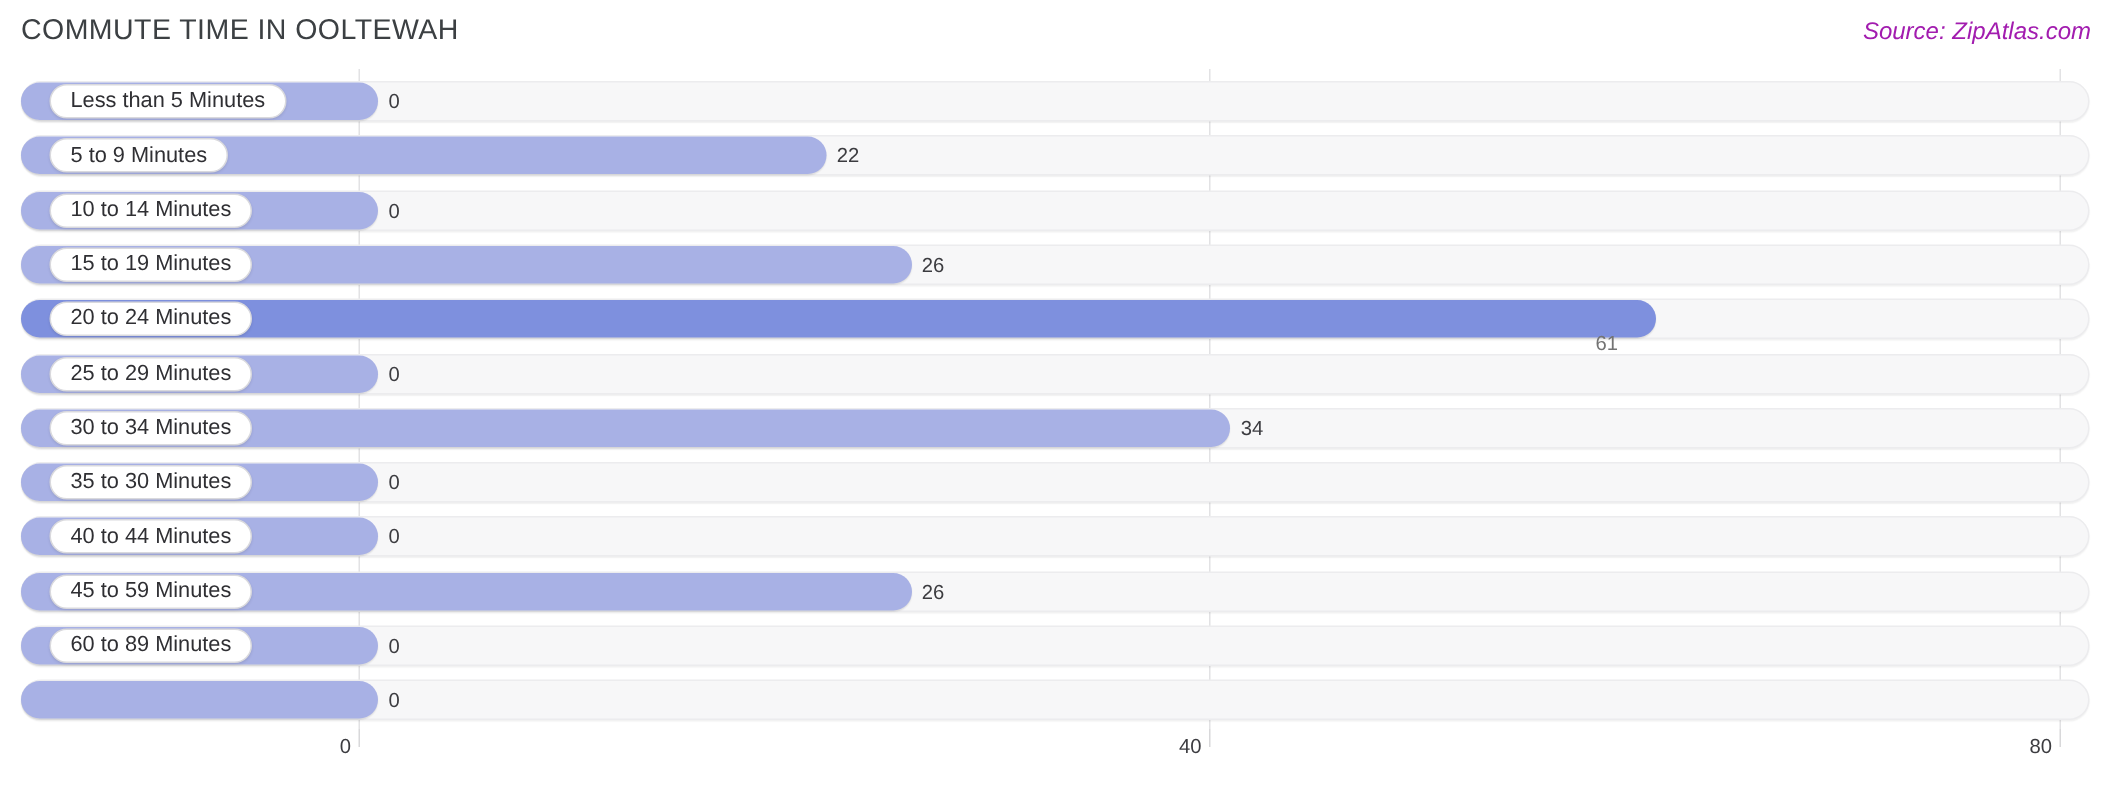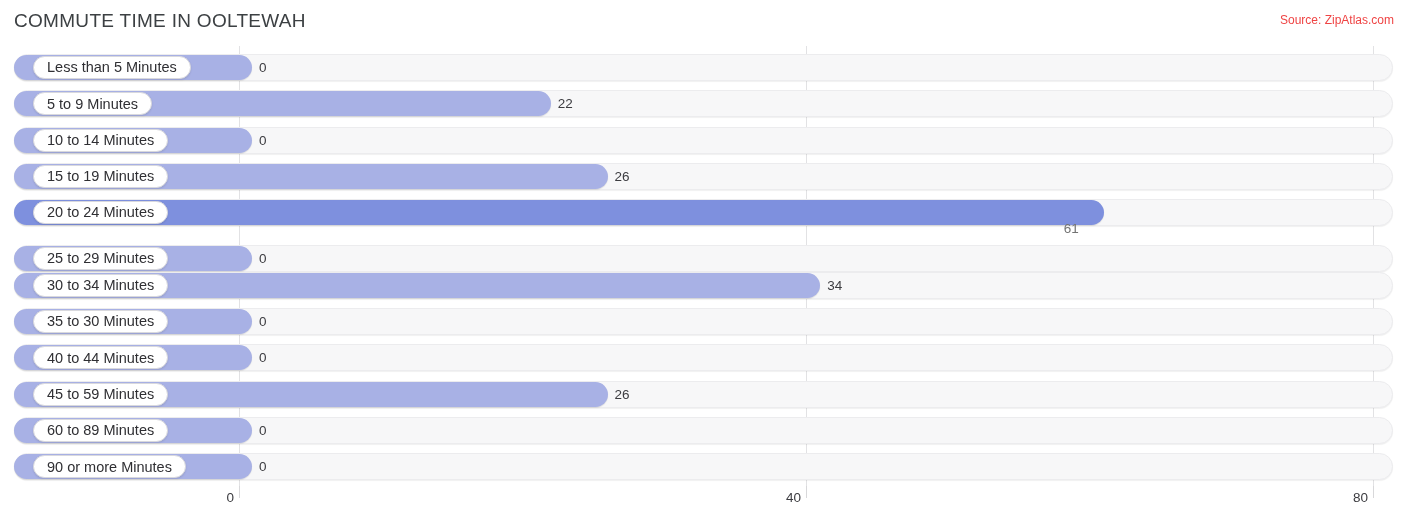--- a/index.html
+++ b/index.html
@@ -28,22 +28,23 @@
     left: 14px; top: 10px;
     font-size: 19px;
     font-weight: 400;
     letter-spacing: 0.3px;
     color: #3c4043;
     white-space: nowrap;
   }
   #source-label {
     position: absolute;
     right: 12px; top: 13px;
-    font-size: 12px;
-    color: #ef4444;
+    font-size: 16px;
+    font-style: italic;
+    color: #a21caf;
     white-space: nowrap;
   }
 
   
   #plot {
     position: absolute;
     left: 0; top: 46px;
     width: 1406px;
     height: 440px;
   }
@@ -200,21 +201,21 @@
           <div class="value-out" style="left: 600.55px;">26</div>
         </div>
         <div class="row" style="top: 153.2px;">
           <div class="track"></div>
           <div class="bar highlight" style="width: 1089.67px;"></div>
           <div class="pill">
             <span class="pill-label">20 to 24 Minutes</span>
           </div>
           <div class="value-in" style="left: 1049.67px;">61</div>
         </div>
-        <div class="row" style="top: 189.5px; margin-top: 9px;">
+        <div class="row" style="top: 189.5px;">
           <div class="track"></div>
           <div class="bar" style="width: 238px;"></div>
           <div class="pill">
             <span class="pill-label">25 to 29 Minutes</span>
           </div>
           <div class="value-out" style="left: 245px;">0</div>
         </div>
         <div class="row" style="top: 225.8px;">
           <div class="track"></div>
           <div class="bar" style="width: 806.175px;"></div>
@@ -251,23 +252,20 @@
           <div class="track"></div>
           <div class="bar" style="width: 238px;"></div>
           <div class="pill">
             <span class="pill-label">60 to 89 Minutes</span>
           </div>
           <div class="value-out" style="left: 245px;">0</div>
         </div>
         <div class="row" style="top: 407.3px;">
           <div class="track"></div>
           <div class="bar" style="width: 238px;"></div>
-          <div class="pill">
-            <span class="pill-label">90 or more Minutes</span>
-          </div>
           <div class="value-out" style="left: 245px;">0</div>
         </div>
       </div>
   </div>
 
   <div id="axis">
       <div class="tick-mark" style="left: 239px;"></div>
       <div class="tick-label" style="left: 239px;">0</div>
       <div class="tick-mark" style="left: 806px;"></div>
       <div class="tick-label" style="left: 806px;">40</div>

